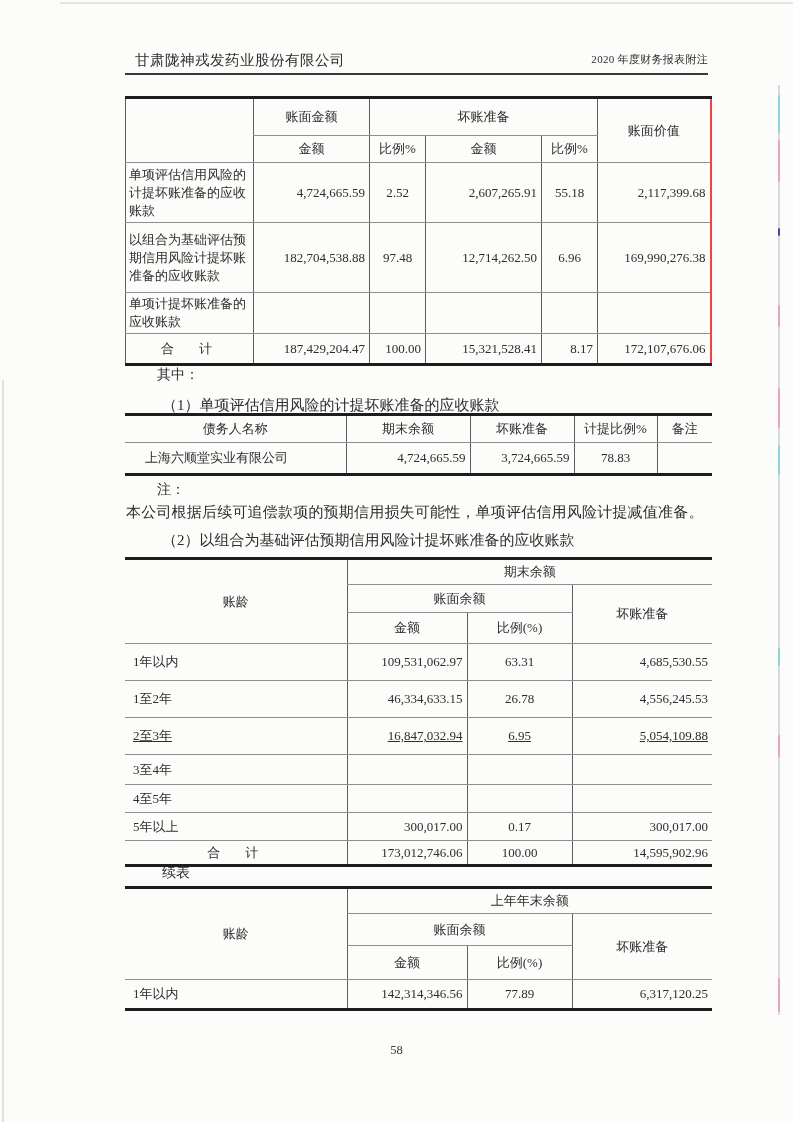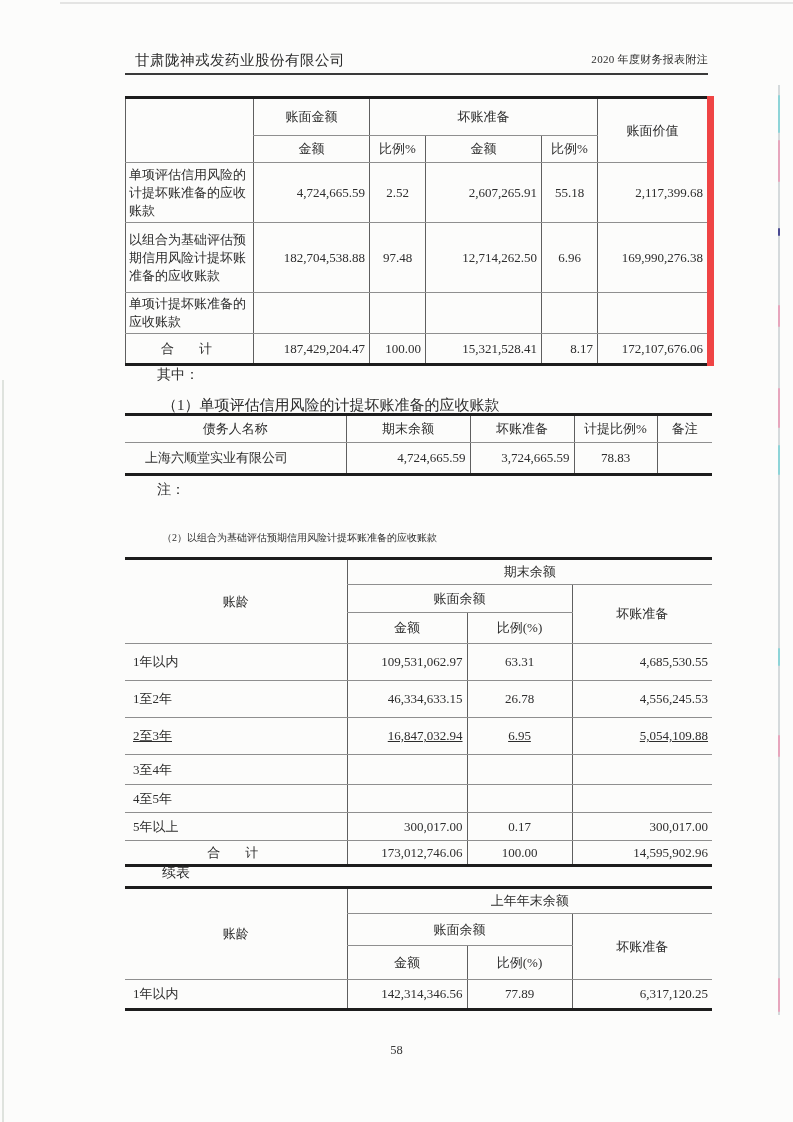--- a/index.html
+++ b/index.html
@@ -28,21 +28,21 @@
   td.num{text-align:right;padding-right:6px;}
   td.ctr{text-align:center;}
   td.total{text-align:center;letter-spacing:6px;}
   
   .rule-b{border-bottom:1px solid #8f8f8f;}
   .v{border-left:1px solid #5f5f5f;}
   
   .thick-t{border-top:3px solid #1d1d1d;}
   .thick-b{border-bottom:3px solid #1d1d1d;}
   
-  #t1{left:125px;top:96px;width:585px;border-left:1px solid #5f5f5f;border-right:7px solid #ef4444;}
+  #t1{left:125px;top:96px;width:585px;border-left:1px solid #5f5f5f;border-right:2px solid #ef4444;}
   #t1 tr:nth-child(1){height:38px;}
   #t1 tr:nth-child(2){height:27px;}
   #t1 tr:nth-child(3){height:60px;}
   #t1 tr:nth-child(4){height:70px;margin-left:12px;}
   #t1 tr:nth-child(5){height:41px;}
   #t1 tr:nth-child(6){height:31px;}
   #t1 td.lbl{padding-left:3px;padding-right:2px;}
   
   #t2{left:125px;top:413px;width:587px;}
   #t2 tr:nth-child(1){height:28px;}
@@ -65,21 +65,21 @@
   #t4 tr:nth-child(2){height:32px;}
   #t4 tr:nth-child(3){height:34px;}
   #t4 tr:nth-child(4){height:30px;}
   #t3 td.lbl,#t4 td.lbl{padding-left:8px;}
   
   .txt{font-size:14px;}
   .qizhong{left:157px;top:366px;}
   .item1{left:162px;top:388px;font-size:15px;margin-top:8px;}
   .zhu{left:157px;top:481px;}
   .note{left:126px;top:503px;font-size:15px;letter-spacing:.2px;}
-  .item2{left:162px;top:531px;font-size:10px;}
+  .item2{left:162px;top:531px;font-size:15px;}
   .xubiao{left:162px;top:864px;font-size:14px;}
   .pagenum{left:0;top:1043px;width:793px;text-align:center;font-size:12.5px;color:#3a3a3a;}
   
   .edge-top{left:60px;top:2px;width:733px;height:2px;background:#dddddd;opacity:.8;}
   .edge-left{left:2px;top:380px;width:2px;height:742px;background:#dce0da;opacity:.9;}
   .edge-right{left:778px;top:85px;width:2px;height:930px;background:#ced3d6;opacity:.85;}
   .mark{left:778px;width:2px;border-radius:1px;}
 </style>
 </head>
 <body>
@@ -170,20 +170,21 @@
       <td class="lbl thick-b">上海六顺堂实业有限公司</td>
       <td class="num thick-b v">4,724,665.59</td>
       <td class="num thick-b v">3,724,665.59</td>
       <td class="ctr thick-b v">78.83</td>
       <td class="ctr thick-b v"></td>
     </tr>
   </tbody>
     </table>
 
   <div class="abs txt zhu">注：</div>
+  <div class="abs note">本公司根据后续可追偿款项的预期信用损失可能性，单项评估信用风险计提减值准备。</div>
   <div class="abs item2">（2）以组合为基础评估预期信用风险计提坏账准备的应收账款</div>
 
   <table class="tbl" id="t3">
     <colgroup>
       <col style="width:222px">
         <col style="width:120px">
         <col style="width:105px">
         <col style="width:140px">
     </colgroup>
     <tbody>

